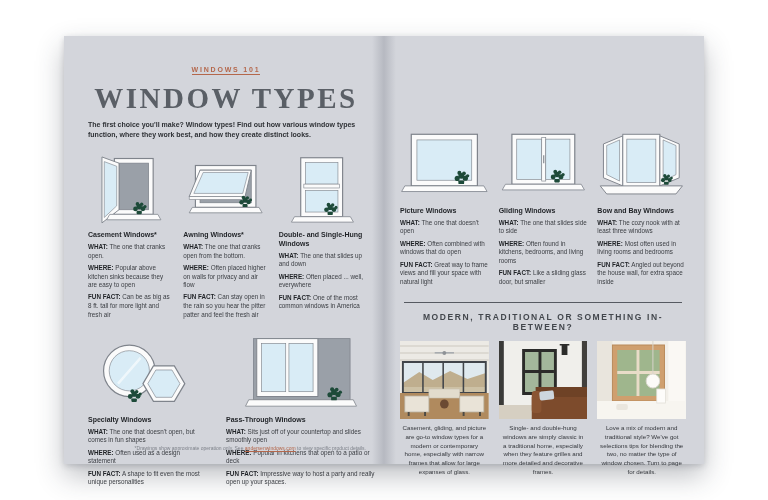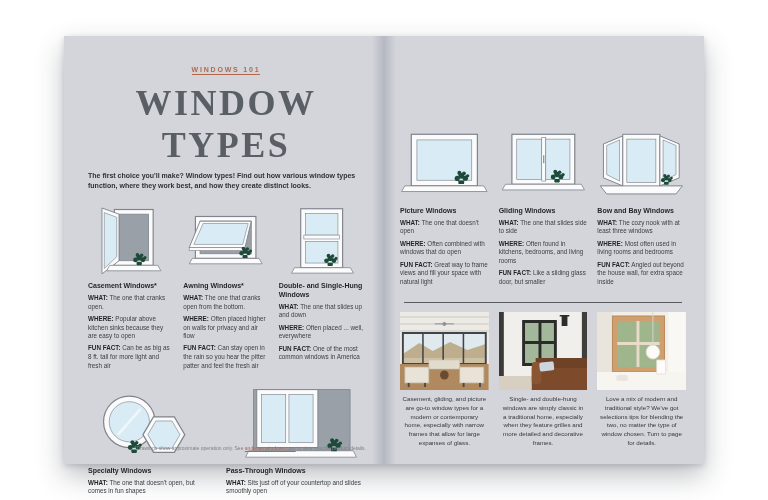--- a/index.html
+++ b/index.html
@@ -21,21 +21,21 @@
     position:absolute;left:308px;top:0;width:24px;height:100%;pointer-events:none;
     background:linear-gradient(to right, rgba(90,95,110,0) 0%, rgba(80,85,100,.22) 50%, rgba(90,95,110,0) 100%);
   }
   .masthead{text-align:center;margin-bottom:8px;}
   .eyebrow{
     display:inline-block;font-size:7px;font-weight:bold;letter-spacing:1.8px;
     color:#b4674b;border-bottom:1px solid #b4674b;padding-bottom:1px;
   }
   .title{
     font-family:"Liberation Serif", serif;font-weight:bold;
-    font-size:36px;letter-spacing:2.5px;color:#5a5f66;margin:6px 0 5px;
+    font-size:29px;letter-spacing:2.5px;color:#5a5f66;margin:6px 0 5px;
   }
   .intro{
     font-size:7px;font-weight:bold;color:#2e3135;line-height:1.45;
     text-align:left;margin:0;
   }
   .row{display:flex;}
   .row1{gap:10px;margin-top:2px;}
   .row2{gap:20px;margin-top:10px;}
   .wt-card{flex:1;min-width:0;}
   .wt-card.w-spec{flex:none;width:118px;}
@@ -232,20 +232,21 @@
           </svg>
         </div>
         <h3 class="wt-name">Bow and Bay Windows</h3>
         <p class="fact"><span class="lbl">WHAT:</span> <span>The cozy nook with at least three windows</span></p>
         <p class="fact"><span class="lbl">WHERE:</span> <span>Most often used in living rooms and bedrooms</span></p>
         <p class="fact"><span class="lbl">FUN FACT:</span> <span>Angled out beyond the house wall, for extra space inside</span></p>
       </div>
     </div>
 
     <hr class="divider">
+    <h2 class="sec-heading">MODERN, TRADITIONAL OR SOMETHING IN-BETWEEN?</h2>
 
     <div class="photo-row">
 
       <div class="photo-card">
         <svg class="photo" viewBox="0 0 92 78" preserveAspectRatio="none">
           <rect width="92" height="78" fill="#eceae5"></rect>
           <rect x="0" y="4" width="92" height="2" fill="#dcd9d2"></rect>
           <rect x="0" y="11" width="92" height="2" fill="#dcd9d2"></rect>
           <rect x="0" y="18" width="92" height="2" fill="#dcd9d2"></rect>
           <rect x="36" y="11" width="20" height="1.6" fill="#a8acb0"></rect>

